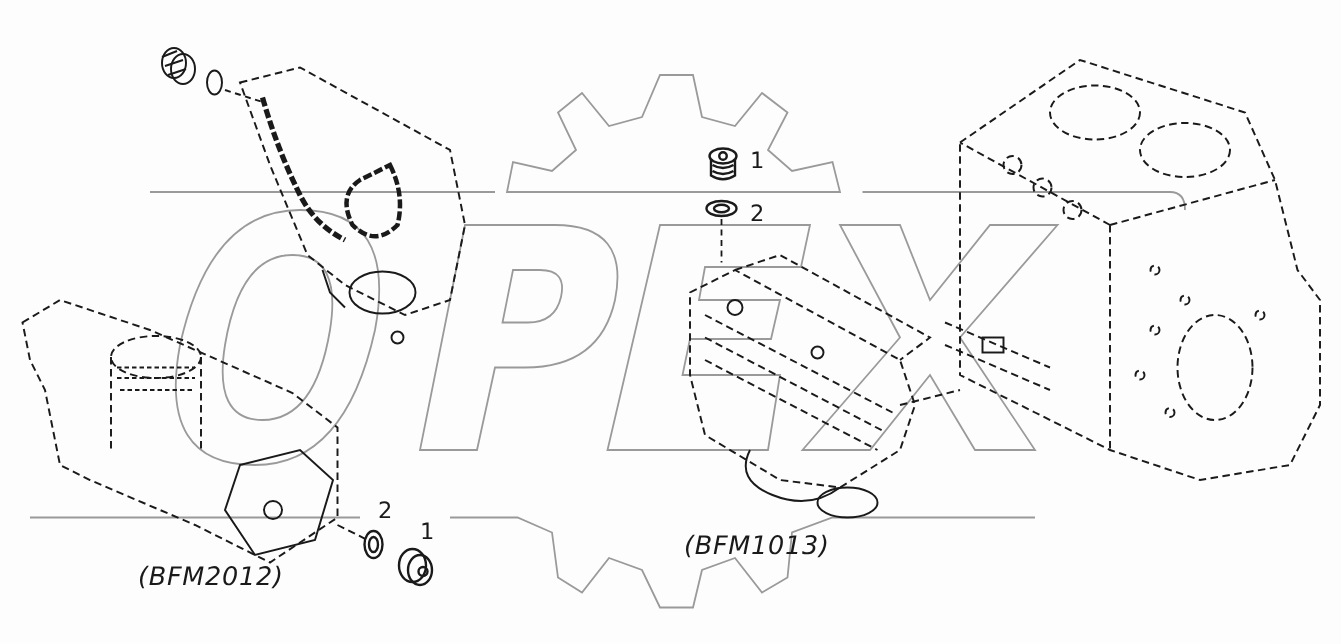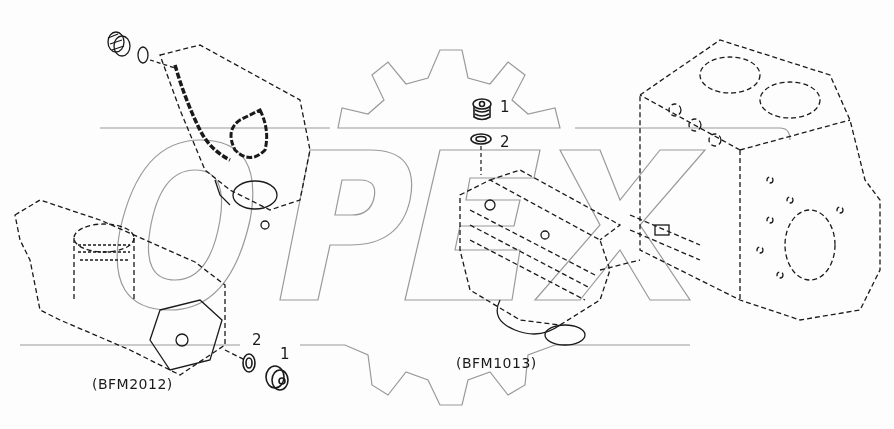--- a/index.html
+++ b/index.html
@@ -1,21 +1,21 @@
 <!DOCTYPE html>
 <html><head>
   <meta charset="utf-8">
   <style>
     html, body { margin: 0; padding: 0; background: #ffffff; }
     body { width: 894px; height: 429px; overflow: hidden; position: relative; font-family: "DejaVu Sans", sans-serif; }
     #canvas { position: absolute; left: 0; top: 0; width: 894px; height: 429px; background: #fdfdfd; }
     svg { position: absolute; left: 0; top: 0; }
     .lbl { position: absolute; color: #1a1a1a; font-family: "DejaVu Sans", sans-serif; line-height: 1; white-space: nowrap; }
     .callout { font-size: 15px; }
-    .model { font-size: 14px; letter-spacing: 0.5px; }
+    .model { font-size: 17px; letter-spacing: 0.5px; font-style: italic; }
   </style>
 </head>
 <body>
 
 <div id="canvas">
   <svg width="894" height="429" viewBox="0 0 894 429">
 
     <g fill="none" stroke="#9a9a9a" stroke-width="1.2">
       <path d="M440 50 L462 50 L468 78 L490 84 L508 62 L525 75 L512 100 L528 114 L555 108 L560 128 L338 128 L342 108 L368 114 L384 100 L372 75 L388 62 L406 84 L428 78 Z"></path>
       <path d="M100 128 L330 128"></path>

